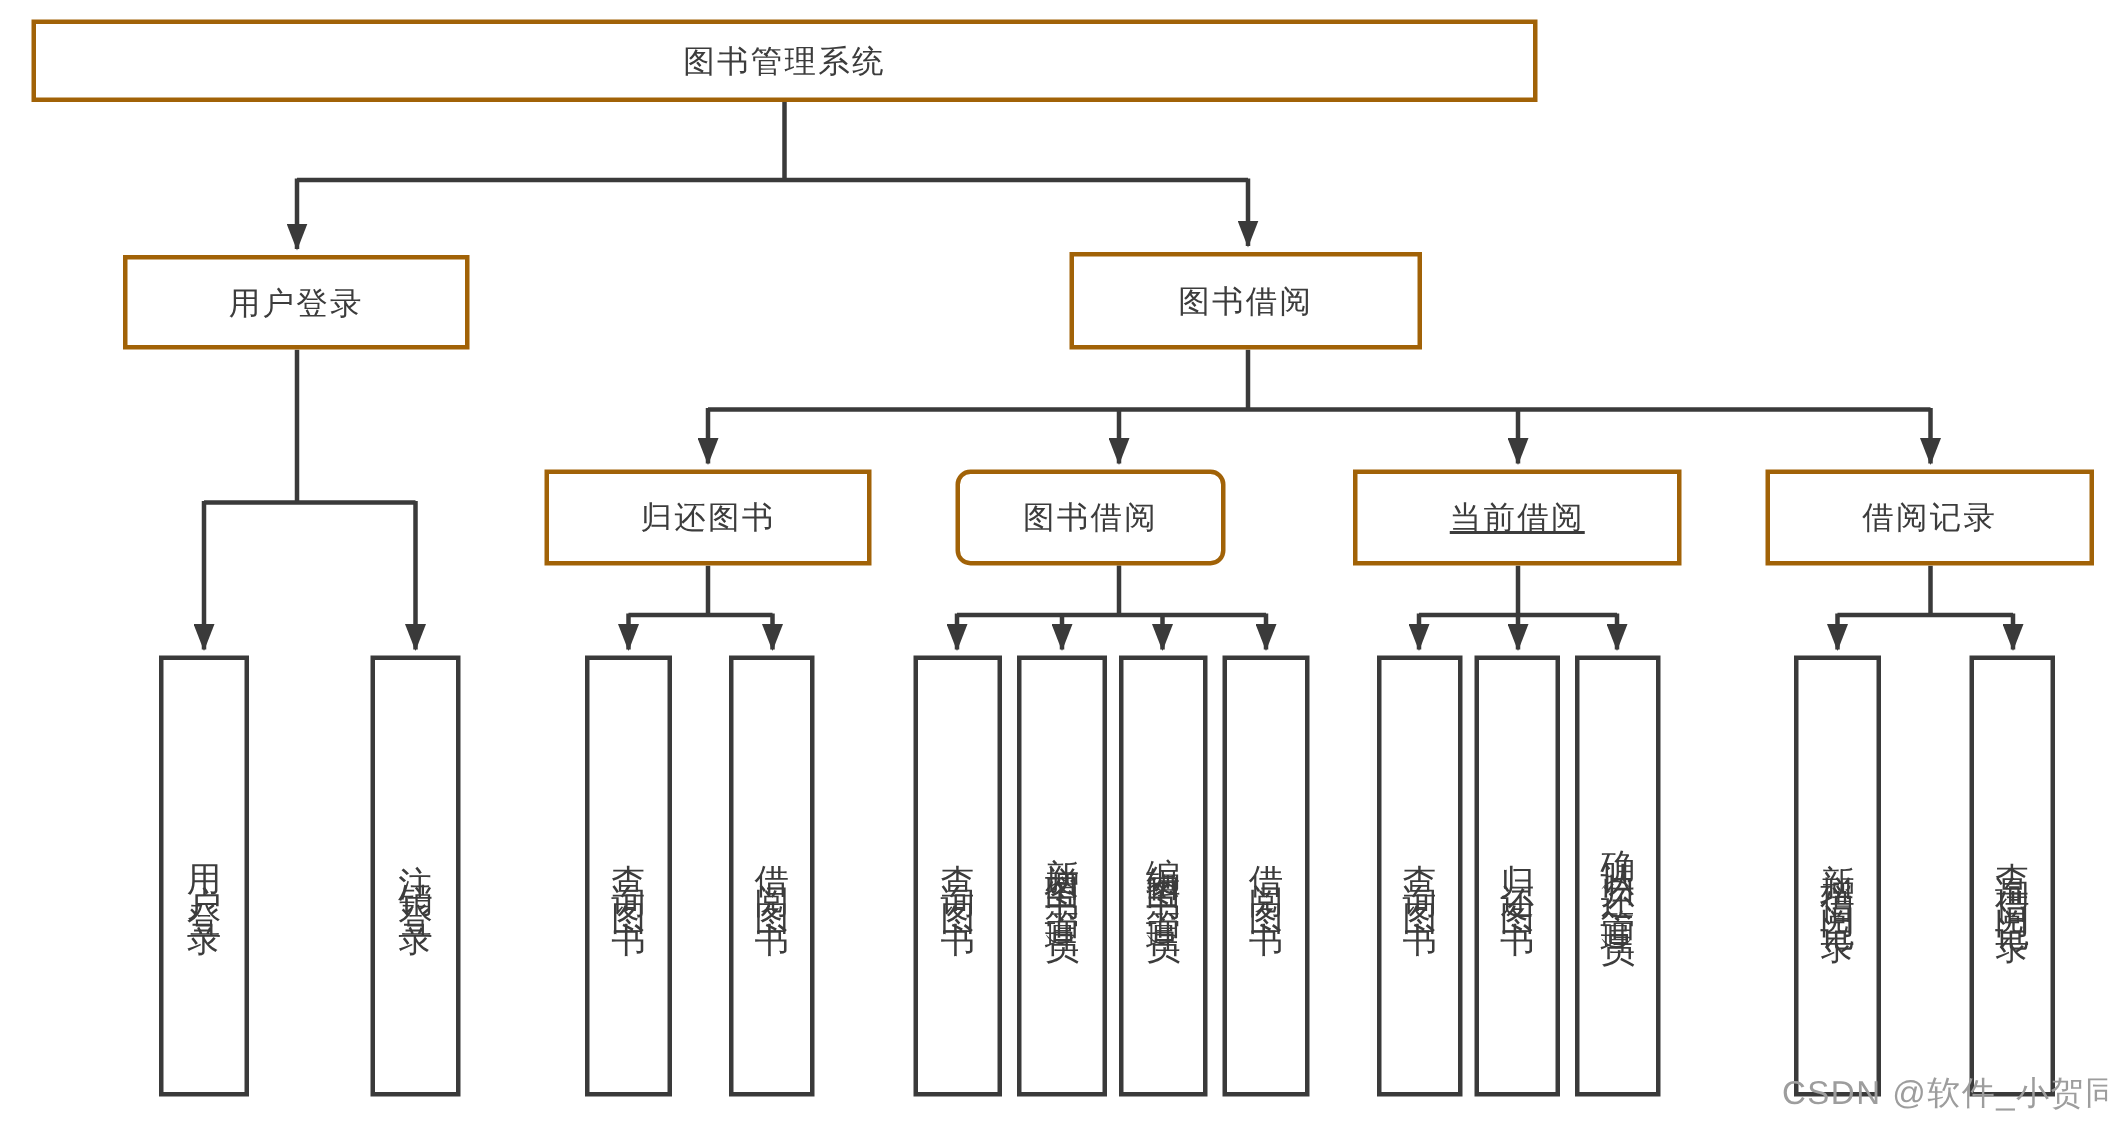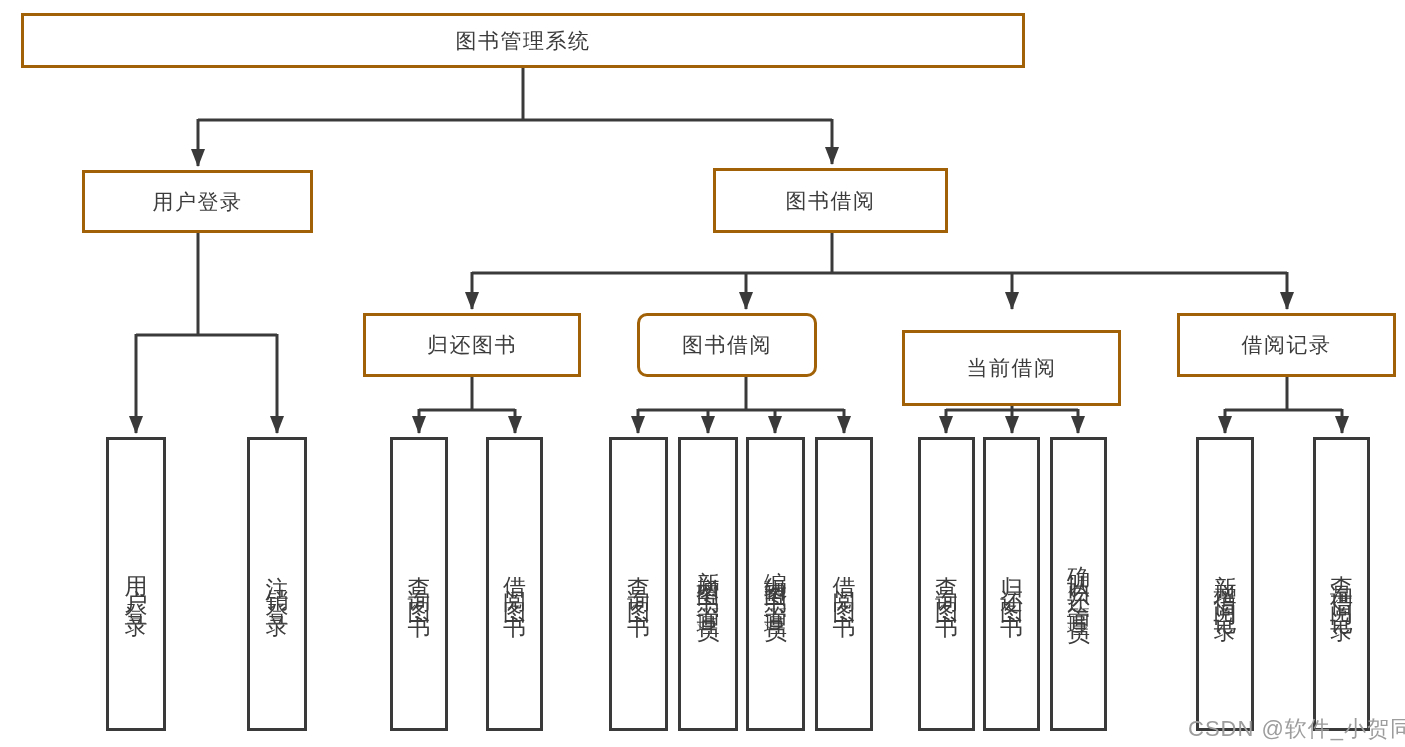--- a/index.html
+++ b/index.html
@@ -94,21 +94,21 @@
     </g>
   </svg>
 
   <div class="hbox" style="left:21px; top:13px; width:1004px; height:55px;">图书管理系统</div>
 
   <div class="hbox" style="left:82px; top:170px; width:231px; height:63px;">用户登录</div>
   <div class="hbox" style="left:713px; top:168px; width:235px; height:65px;">图书借阅</div>
 
   <div class="hbox" style="left:363px; top:313px; width:218px; height:64px;">归还图书</div>
   <div class="hbox" style="left:637px; top:313px; width:180px; height:64px;border-radius:10px;">图书借阅</div>
-  <div class="hbox" style="left:902px; top:330px; width:219px; height:76px;">当前借阅</div>
+  <div class="hbox" style="left:902px; top:313px; width:219px; height:64px;text-decoration:underline;">当前借阅</div>
   <div class="hbox" style="left:1177px; top:313px; width:219px; height:64px;">借阅记录</div>
 
   <div class="vbox" style="left:106px; width:60px;">用户登录</div>
   <div class="vbox" style="left:247px; width:60px;">注销登录</div>
 
   <div class="vbox" style="left:390px; width:58px;">查询图书</div>
   <div class="vbox" style="left:486px; width:57px;">借阅图书</div>
 
   <div class="vbox" style="left:609px; width:59px;">查询图书</div>
   <div class="vbox sp9" style="left:678px; width:60px;">新增图书（管理员）</div>

